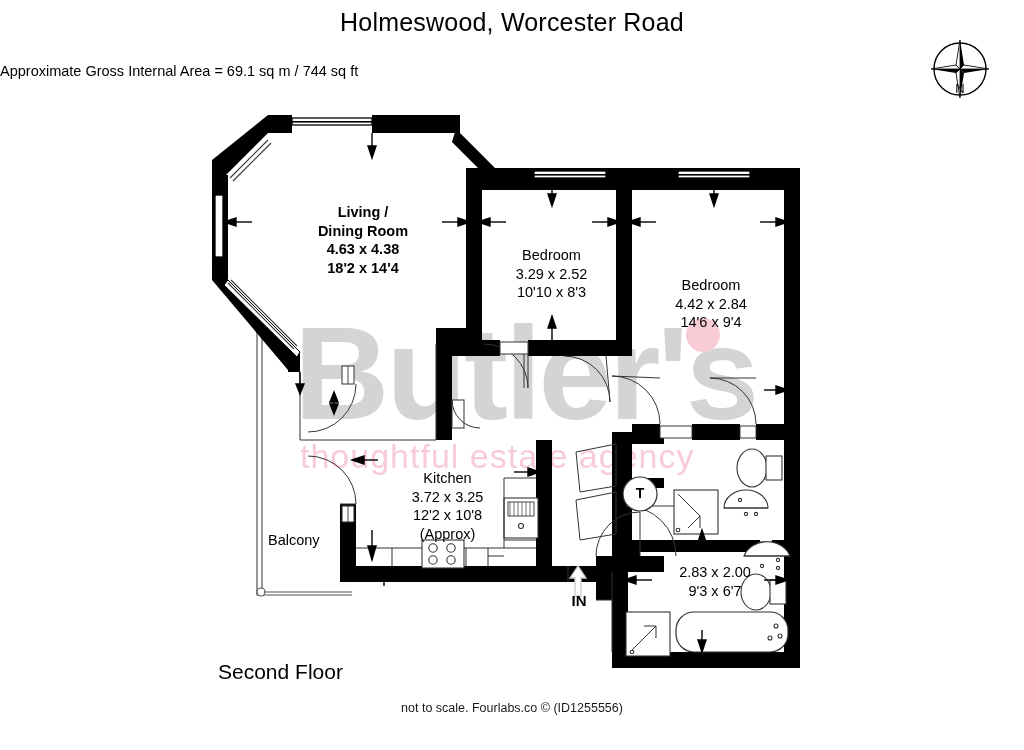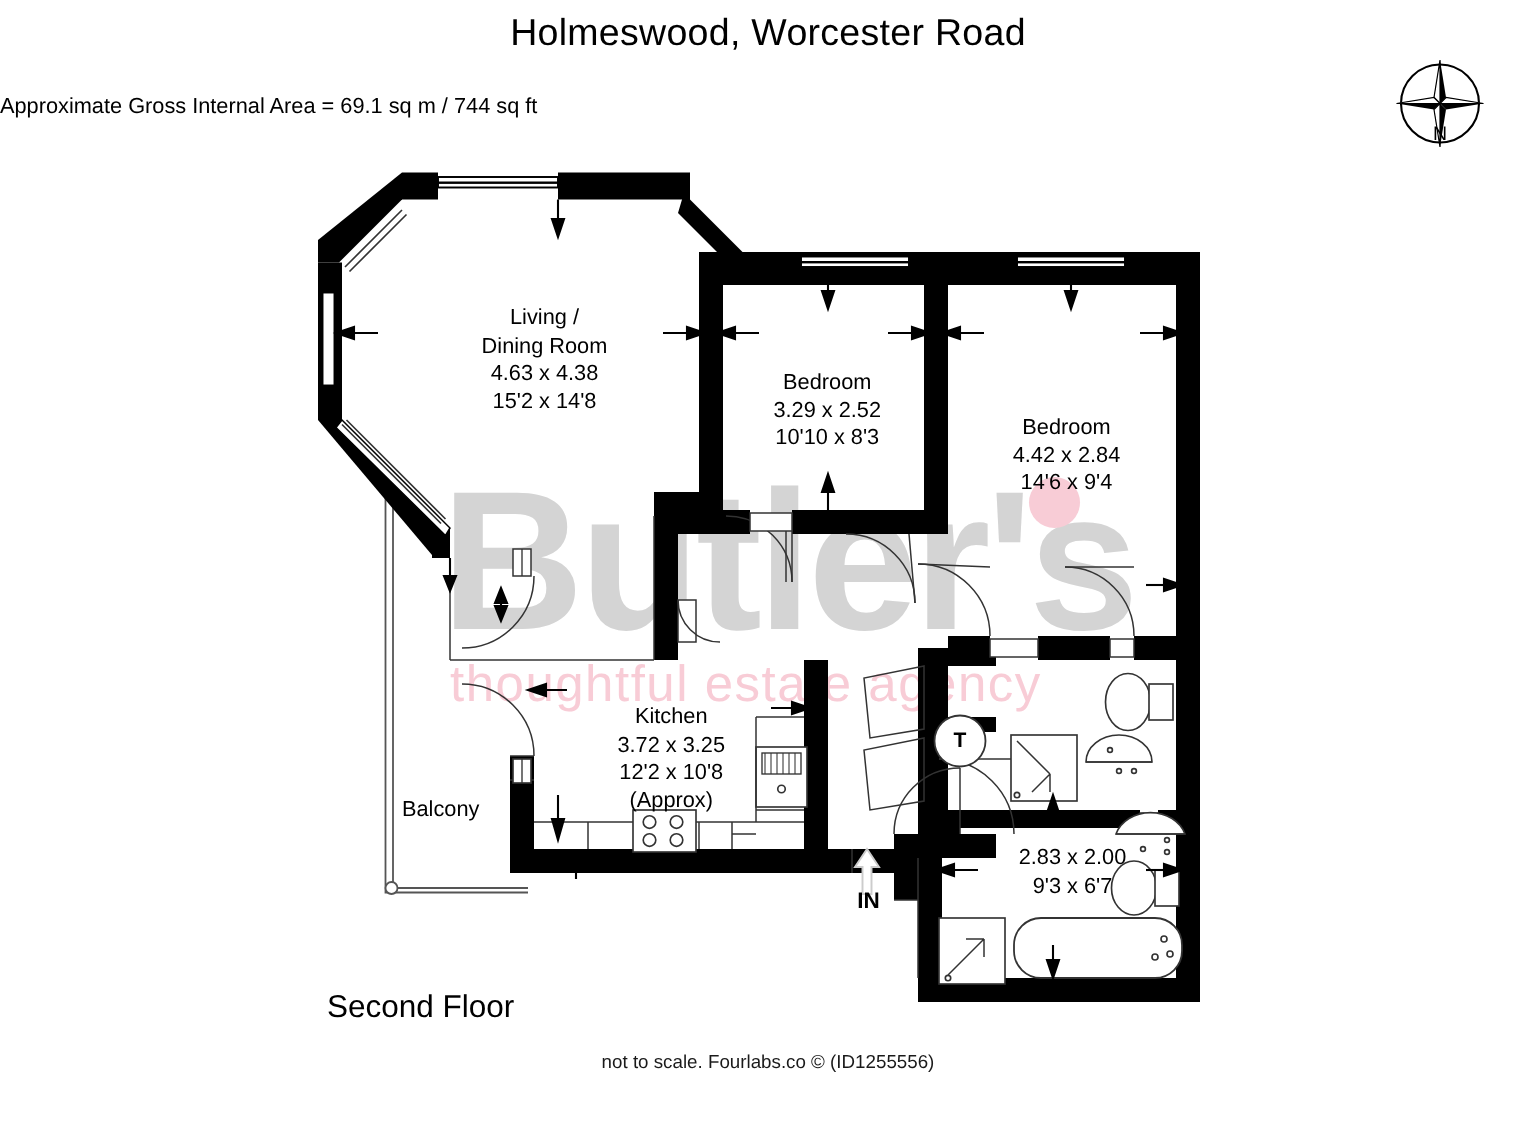--- a/index.html
+++ b/index.html
@@ -100,21 +100,21 @@
     font-weight: normal;
     letter-spacing: 1px;
   }
   .room-label {
     position: absolute;
     text-align: center;
     font-size: 14.5px;
     line-height: 18.5px;
     white-space: nowrap;
   }
-  #label-living { left: 293px; top: 203px; width: 140px; }
+  #label-living { left: 293px; top: 203px; width: 140px; font-weight: bold; }
   #label-bed1   { left: 484px; top: 246px; width: 135px; }
   #label-bed2   { left: 641px; top: 276px; width: 140px; }
   #label-kitchen{ left: 380px; top: 433px; width: 135px; margin-top: 36px; }
   #label-bath   { left: 645px; top: 563px; width: 140px; }
   #label-balcony{ left: 268px; top: 531px; width: 90px; text-align: left; }
   #label-in     { left: 562px; top: 592px; width: 34px; font-size: 15px; font-weight: bold; }
 </style>
 </head>
 <body>
 
@@ -383,21 +383,21 @@
 
   <g>
     <polygon points="578,566 570,578 575,578 575,596 581,596 581,578 586,578" fill="#ffffff" stroke="#cccccc" stroke-width="1.3"></polygon>
   </g>
 </svg>
 
 <div class="room-label" id="label-living">
   <div>Living /</div>
   <div>Dining Room</div>
   <div>4.63 x 4.38</div>
-  <div>15'2 x 14'8</div>
+  <div>18'2 x 14'4</div>
 </div>
 
 <div class="room-label" id="label-bed1">
   <div>Bedroom</div>
   <div>3.29 x 2.52</div>
   <div>10'10 x 8'3</div>
 </div>
 
 <div class="room-label" id="label-bed2">
   <div>Bedroom</div>

